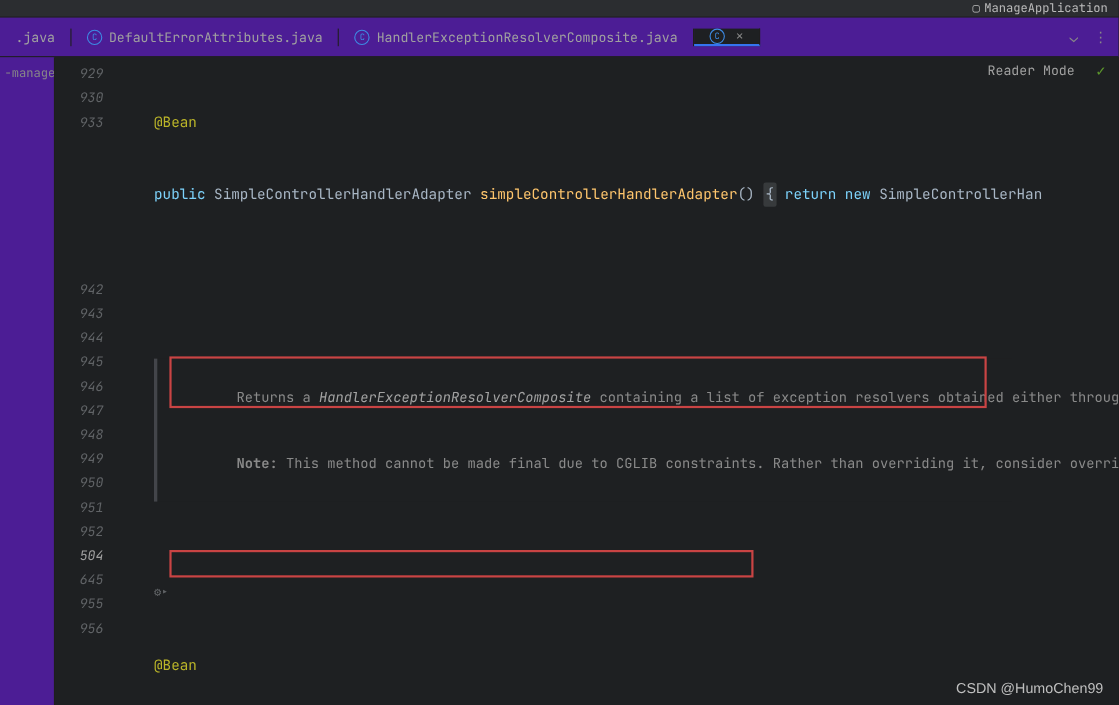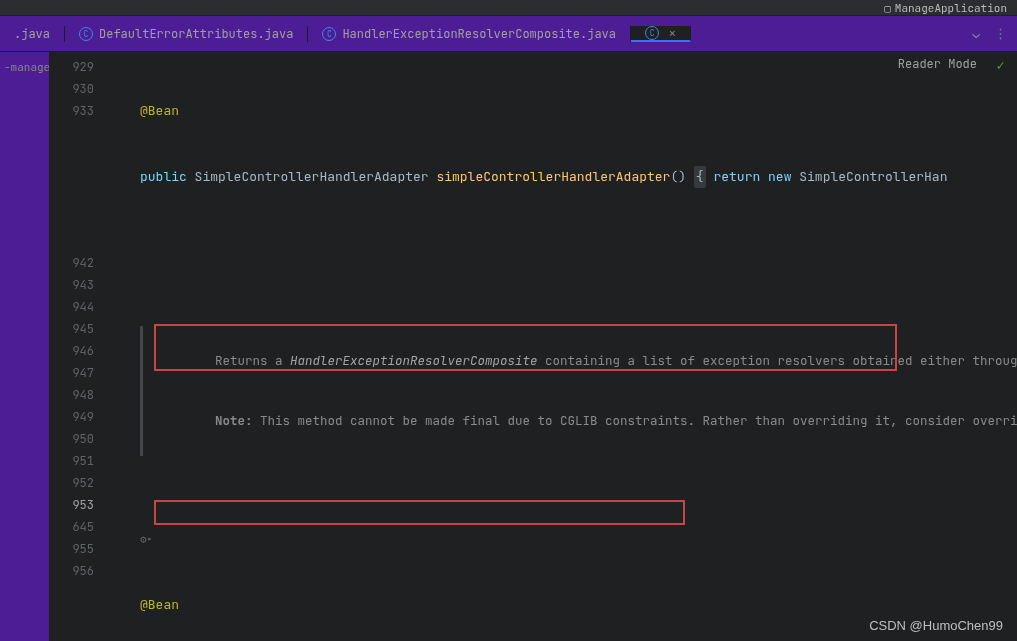--- a/index.html
+++ b/index.html
@@ -69,21 +69,21 @@
   width: 60px;
   background: #1e2022;
   text-align: right;
   padding-right: 16px;
   color: #606366;
   font-size: 12px;
   line-height: 22px;
   padding-top: 4px;
   user-select: none;
 }
-.gutter-line { height: 22px; }
+.gutter-line { height: 22px; font-style: italic; }
 .gutter-line.hl { color: #a0a0a0; }
 .code-area {
   flex: 1;
   position: relative;
   background: #1e2022;
   overflow: hidden;
 }
 .reader-mode {
   position: absolute;
   top: 4px; right: 40px;
@@ -189,21 +189,21 @@
     <div class="gutter-line">943</div>
     <div class="gutter-line">944</div>
     <div class="gutter-line">945</div>
     <div class="gutter-line">946</div>
     <div class="gutter-line">947</div>
     <div class="gutter-line">948</div>
     <div class="gutter-line">949</div>
     <div class="gutter-line">950</div>
     <div class="gutter-line">951</div>
     <div class="gutter-line">952</div>
-    <div class="gutter-line hl">953</div>
+    <div class="gutter-line hl">504</div>
     <div class="gutter-line">645</div>
     <div class="gutter-line">955</div>
     <div class="gutter-line">956</div>
   </div>
 
   <div class="code-area">
     <div class="reader-mode">Reader Mode</div>
     <div class="check-icon">✓</div>
 
     <div class="code">

